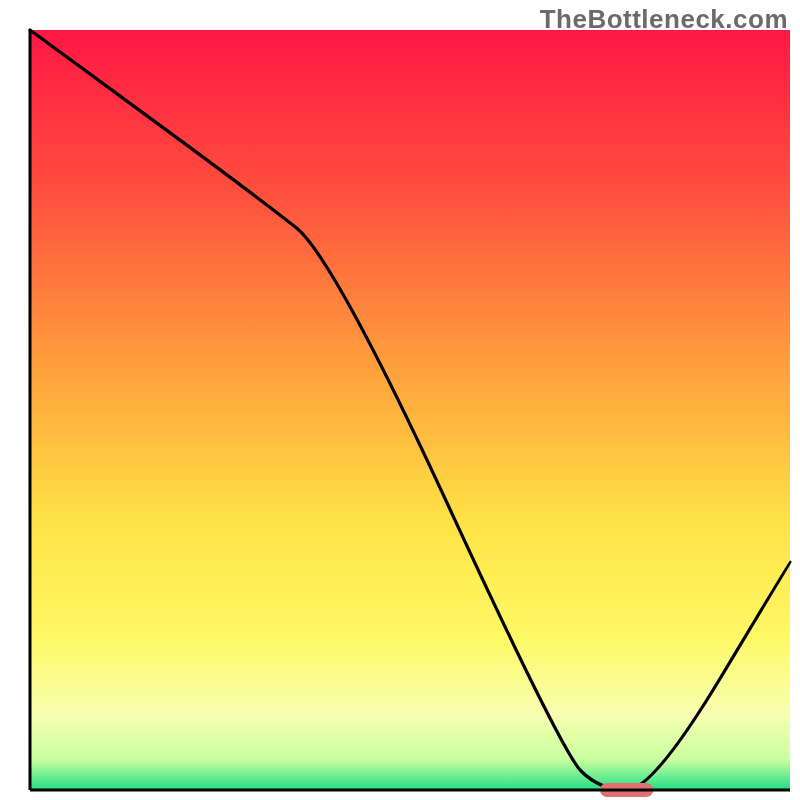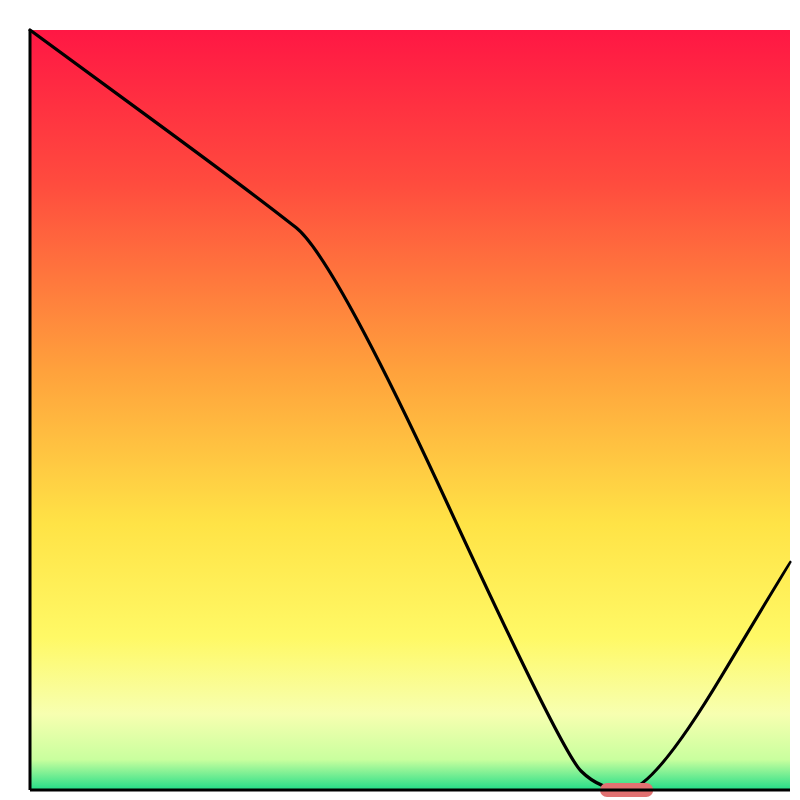--- a/index.html
+++ b/index.html
@@ -29,20 +29,21 @@
     position: absolute;
     top: 0;
     left: 0;
   }
 </style>
 </head>
 <body>
 
 <div class="container">
 
+  <div class="watermark">TheBottleneck.com</div>
 
   <svg class="chart" width="800" height="800" viewBox="0 0 800 800">
     <defs>
       <linearGradient id="bg-grad" x1="0" y1="0" x2="0" y2="1">
       <stop offset="0%" stop-color="#ff1744"></stop>
           <stop offset="20%" stop-color="#ff4b3e"></stop>
           <stop offset="45%" stop-color="#ffa23c"></stop>
           <stop offset="65%" stop-color="#ffe346"></stop>
           <stop offset="80%" stop-color="#fff966"></stop>
           <stop offset="90%" stop-color="#f7ffb0"></stop>

